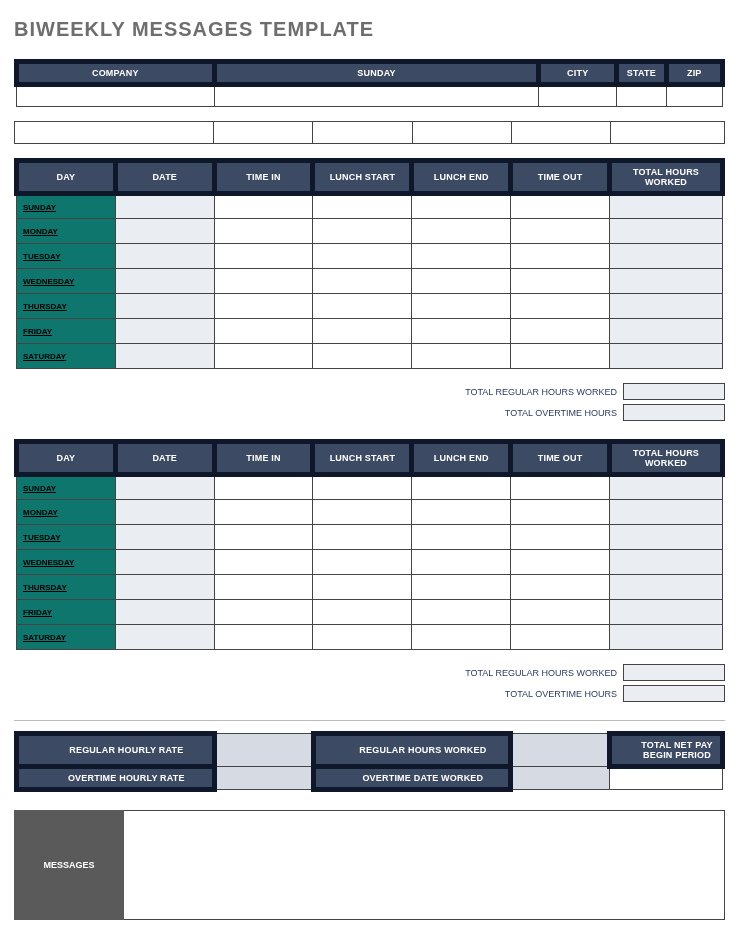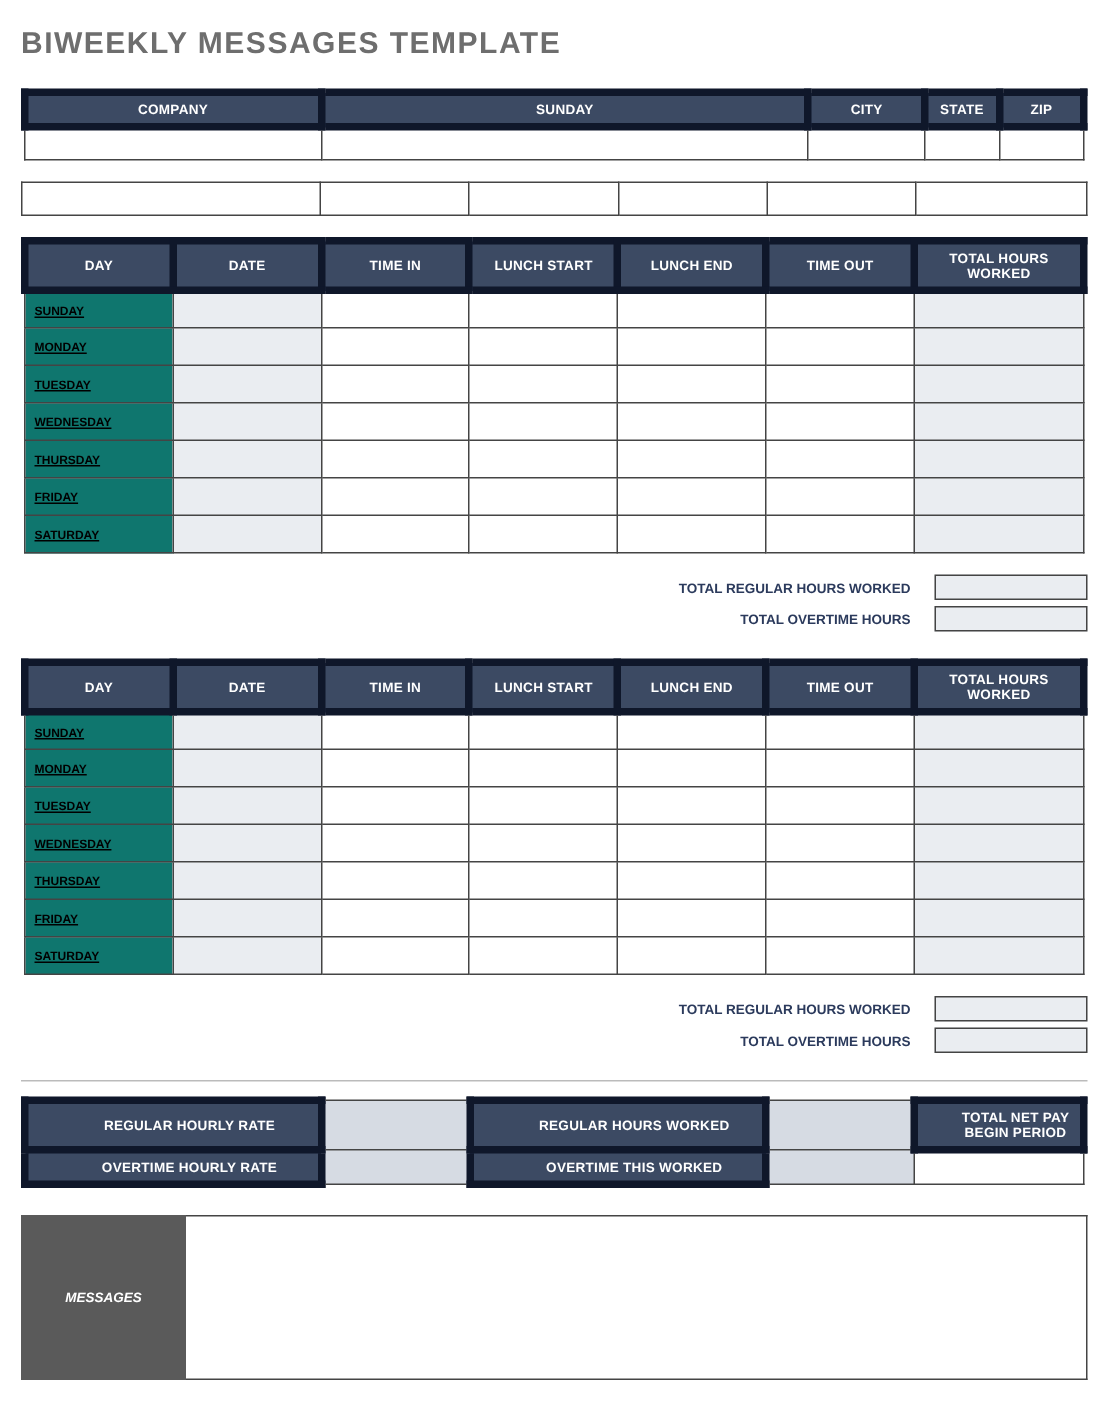--- a/index.html
+++ b/index.html
@@ -5,28 +5,28 @@
 * { box-sizing: border-box; margin: 0; padding: 0; }
 body { background: #fff; font-family: Arial, sans-serif; padding: 18px 14px; width: 739px; }
 h1 { color: #6e6e6e; font-size: 20px; font-weight: bold; letter-spacing: 1px; margin-bottom: 18px; }
 table { border-collapse: collapse; width: 100%; margin-bottom: 14px; table-layout: fixed; }
 th { background: #3c4a63; color: #fff; font-size: 9px; font-weight: bold; padding: 4px 2px; border: 5px solid #0f172a; letter-spacing: 0.2px; }
 td { border: 1px solid #444; height: 22px; font-size: 9px; padding: 2px 4px; }
 .data td { height: 25px; }
 .daycell { background: #0f766e; font-weight: bold; font-size: 8px; color: #000; padding-left: 6px; text-decoration: underline; }
 .greycell { background: #eaedf1; }
 .summary { display: flex; justify-content: flex-end; align-items: center; margin-bottom: 4px; }
-.summary-label { color: #2b3a5c; font-size: 9px; font-weight: bold; margin-right: 16px; }
+.summary-label { color: #2b3a5c; font-size: 9px; font-weight: normal; margin-right: 6px; }
 .summary-box { width: 102px; height: 17px; border: 1px solid #444; background: #eaedf1; }
 .summary-wrap { margin-bottom: 18px; }
 .rates th, .rates td { height: 20px; padding-left: 24px; }
 .rates td.input { background: #d6dbe3; }
 .rates td.output { background: #fff; }
 .messages { display: flex; margin-top: 18px; }
-.messages-label { width: 110px; background: #5a5a5a; color: #fff; font-size: 9px; font-weight: bold; display: flex; align-items: center; justify-content: center; height: 110px; font-style: italic; }
+.messages-label { width: 110px; background: #5a5a5a; color: #fff; font-size: 9px; font-weight: bold; display: flex; align-items: center; justify-content: center; height: 110px; }
 .messages-body { flex: 1; border: 1px solid #444; border-left: none; height: 110px; }
 hr.sep { border: none; border-top: 1px solid #bbb; margin: 12px 0 10px; }
 </style>
 </head>
 <body>
 
 <h1>BIWEEKLY MESSAGES TEMPLATE</h1>
 
 <table>
 <colgroup>
@@ -287,21 +287,21 @@
       <tr>
   <th>REGULAR HOURLY RATE</th>
   <td class="input"></td>
   <th>REGULAR HOURS WORKED</th>
   <td class="input"></td>
   <th>TOTAL NET PAY BEGIN PERIOD</th>
 </tr>
 <tr>
   <th>OVERTIME HOURLY RATE</th>
   <td class="input"></td>
-  <th>OVERTIME THIS WORKED</th>
+  <th>OVERTIME DATE WORKED</th>
   <td class="input"></td>
   <td class="output"></td>
 </tr>
 </tbody>
   </table>
 
 <div class="messages">
   <div class="messages-label">MESSAGES</div>
   <div class="messages-body"></div>
 </div>

